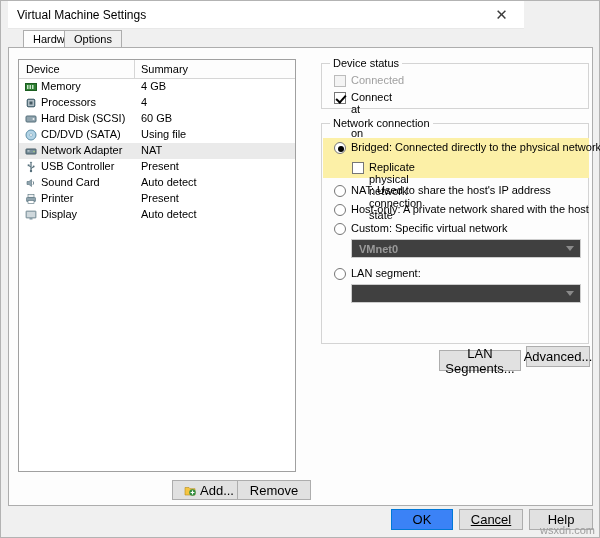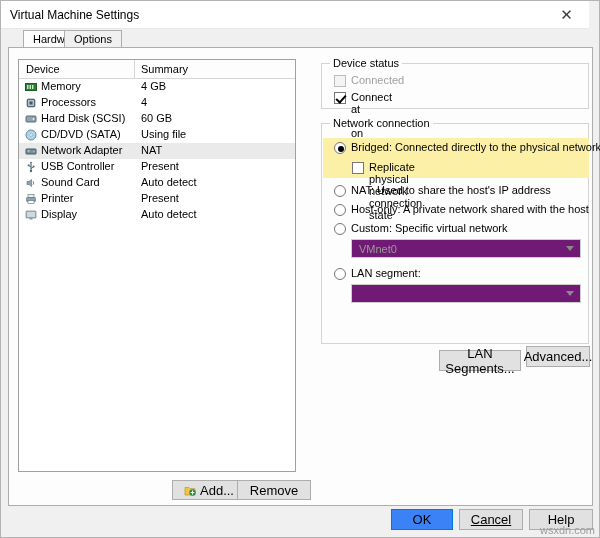--- a/index.html
+++ b/index.html
@@ -13,22 +13,22 @@
     overflow: hidden;
   }
   #window {
     position: relative;
     width: 600px; height: 538px;
     background: #f0f0f0;
     border: 1px solid #b3b3b3;
   }
   
   #titlebar {
-    position: absolute; left: 0; top: 0;
-    width: 588px; height: 28px;
+    position: absolute; left: 7px; top: 0;
+    width: 516px; height: 28px;
     background: #ffffff;
     border-bottom: 1px solid #e8e8e8;
   }
   #title-text {
     position: absolute; left: 9px; top: 7px;
     font-size: 12px; color: #000000;
   }
   #close-btn {
     position: absolute; right: 0; top: 0;
     width: 45px; height: 27px;
@@ -207,21 +207,21 @@
     left: 1px; top: 14px;
     width: 266px; height: 40px;
     background: #fcf0a7;
   }
   .combo {
     position: absolute;
     height: 19px;
     border: 1px solid #cdcdcd;
     background: #fdfdfd;
   }
-  .combo.disabled { background: #701a75; }
+  .combo.disabled { background: #404040; font-weight: bold; }
   .combo .combo-text {
     position: absolute; left: 7px; top: 3px;
     font-size: 11px; color: #9a9a9a;
   }
   .combo .combo-arrow {
     position: absolute; right: 6px; top: 6px;
     width: 0; height: 0;
     border-left: 4px solid transparent;
     border-right: 4px solid transparent;
     border-top: 5px solid #8a8a8a;

